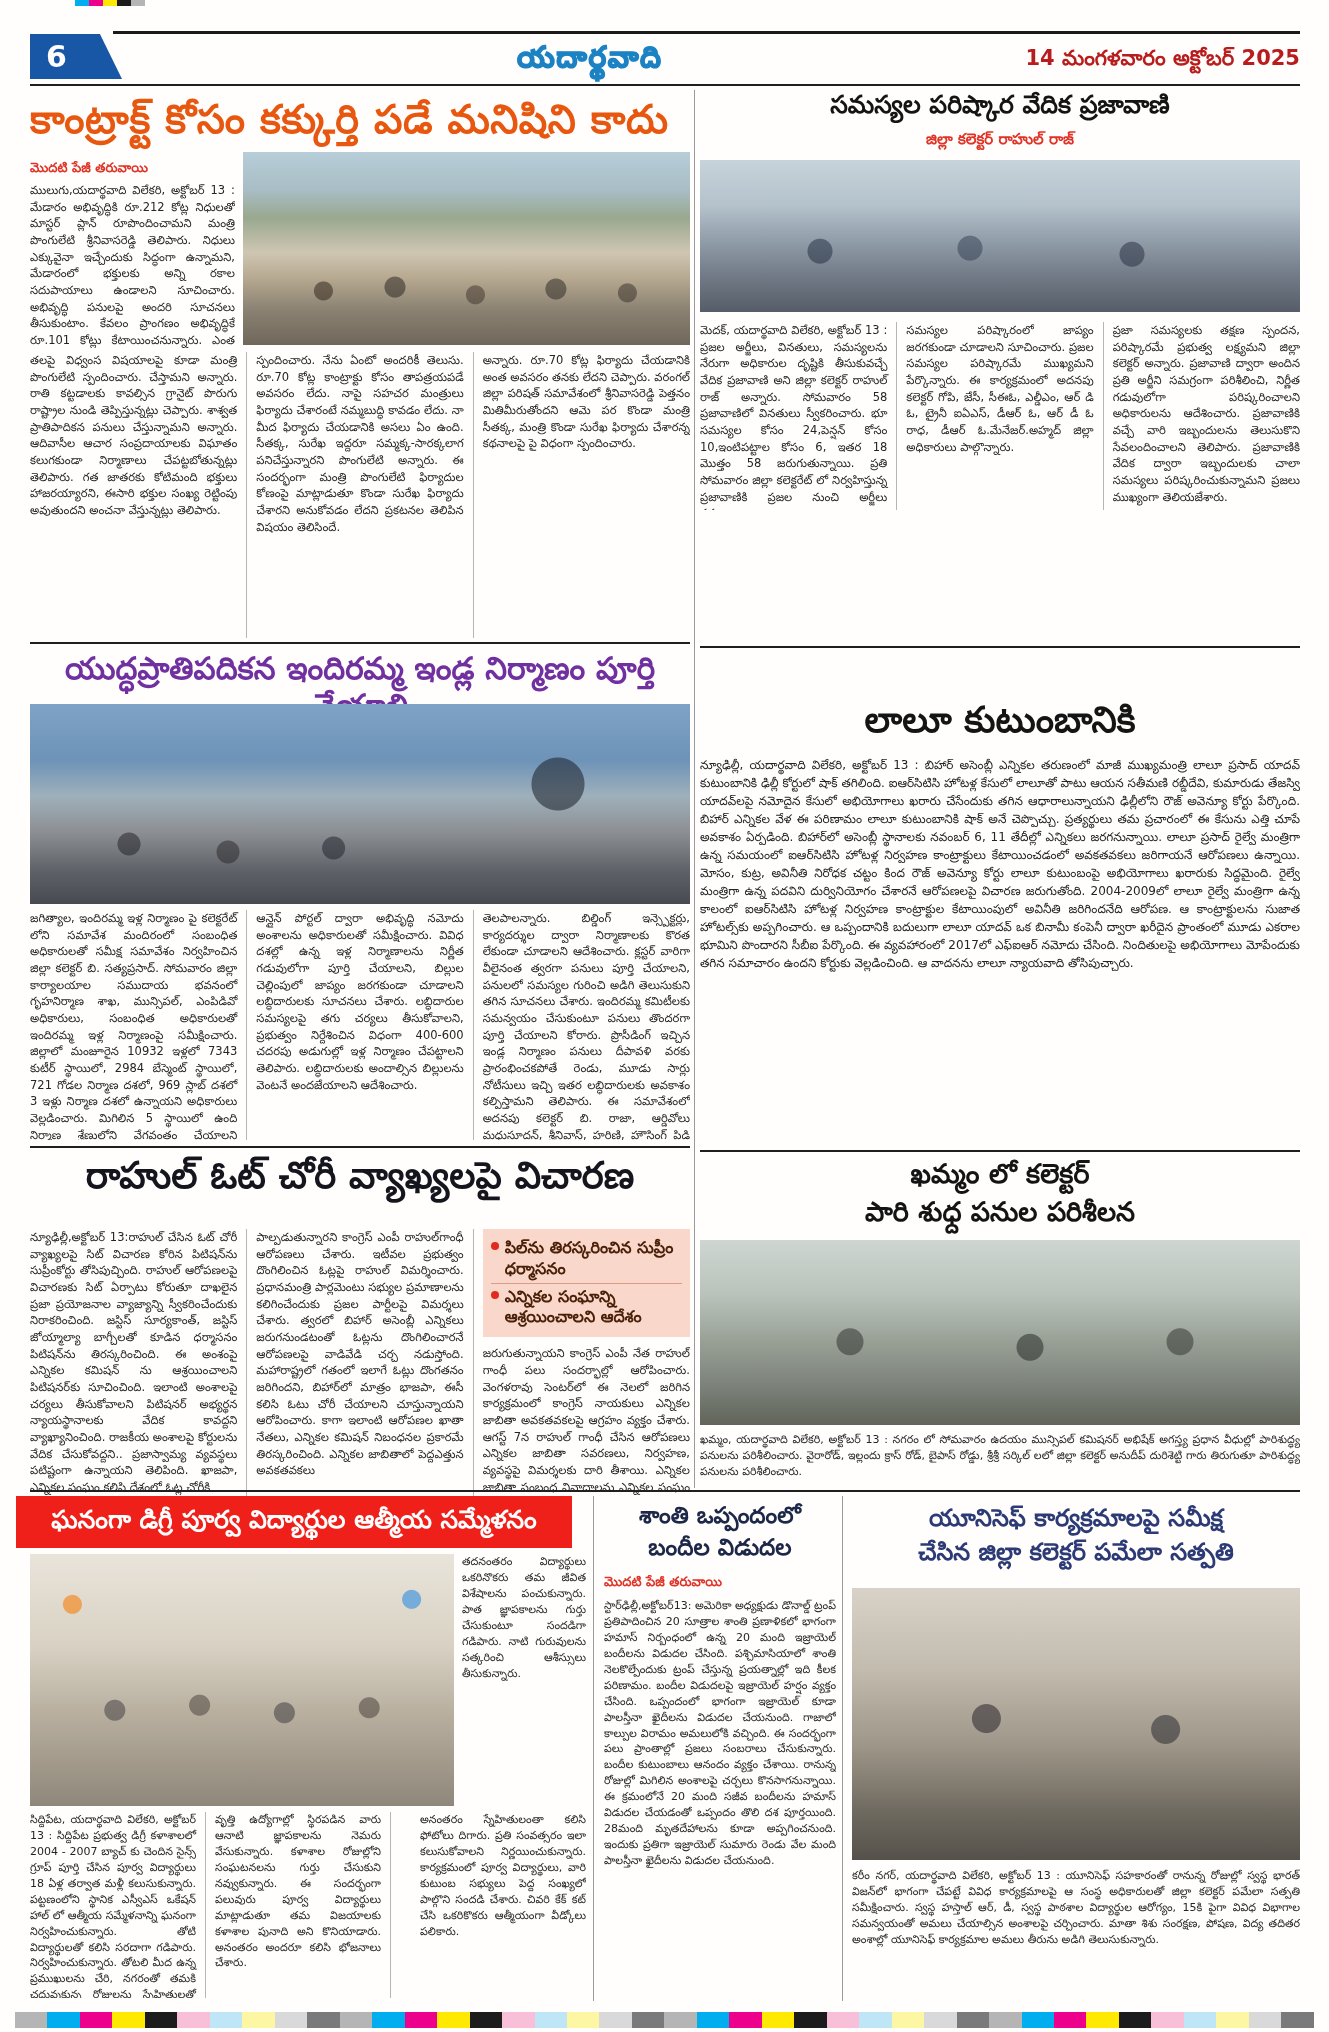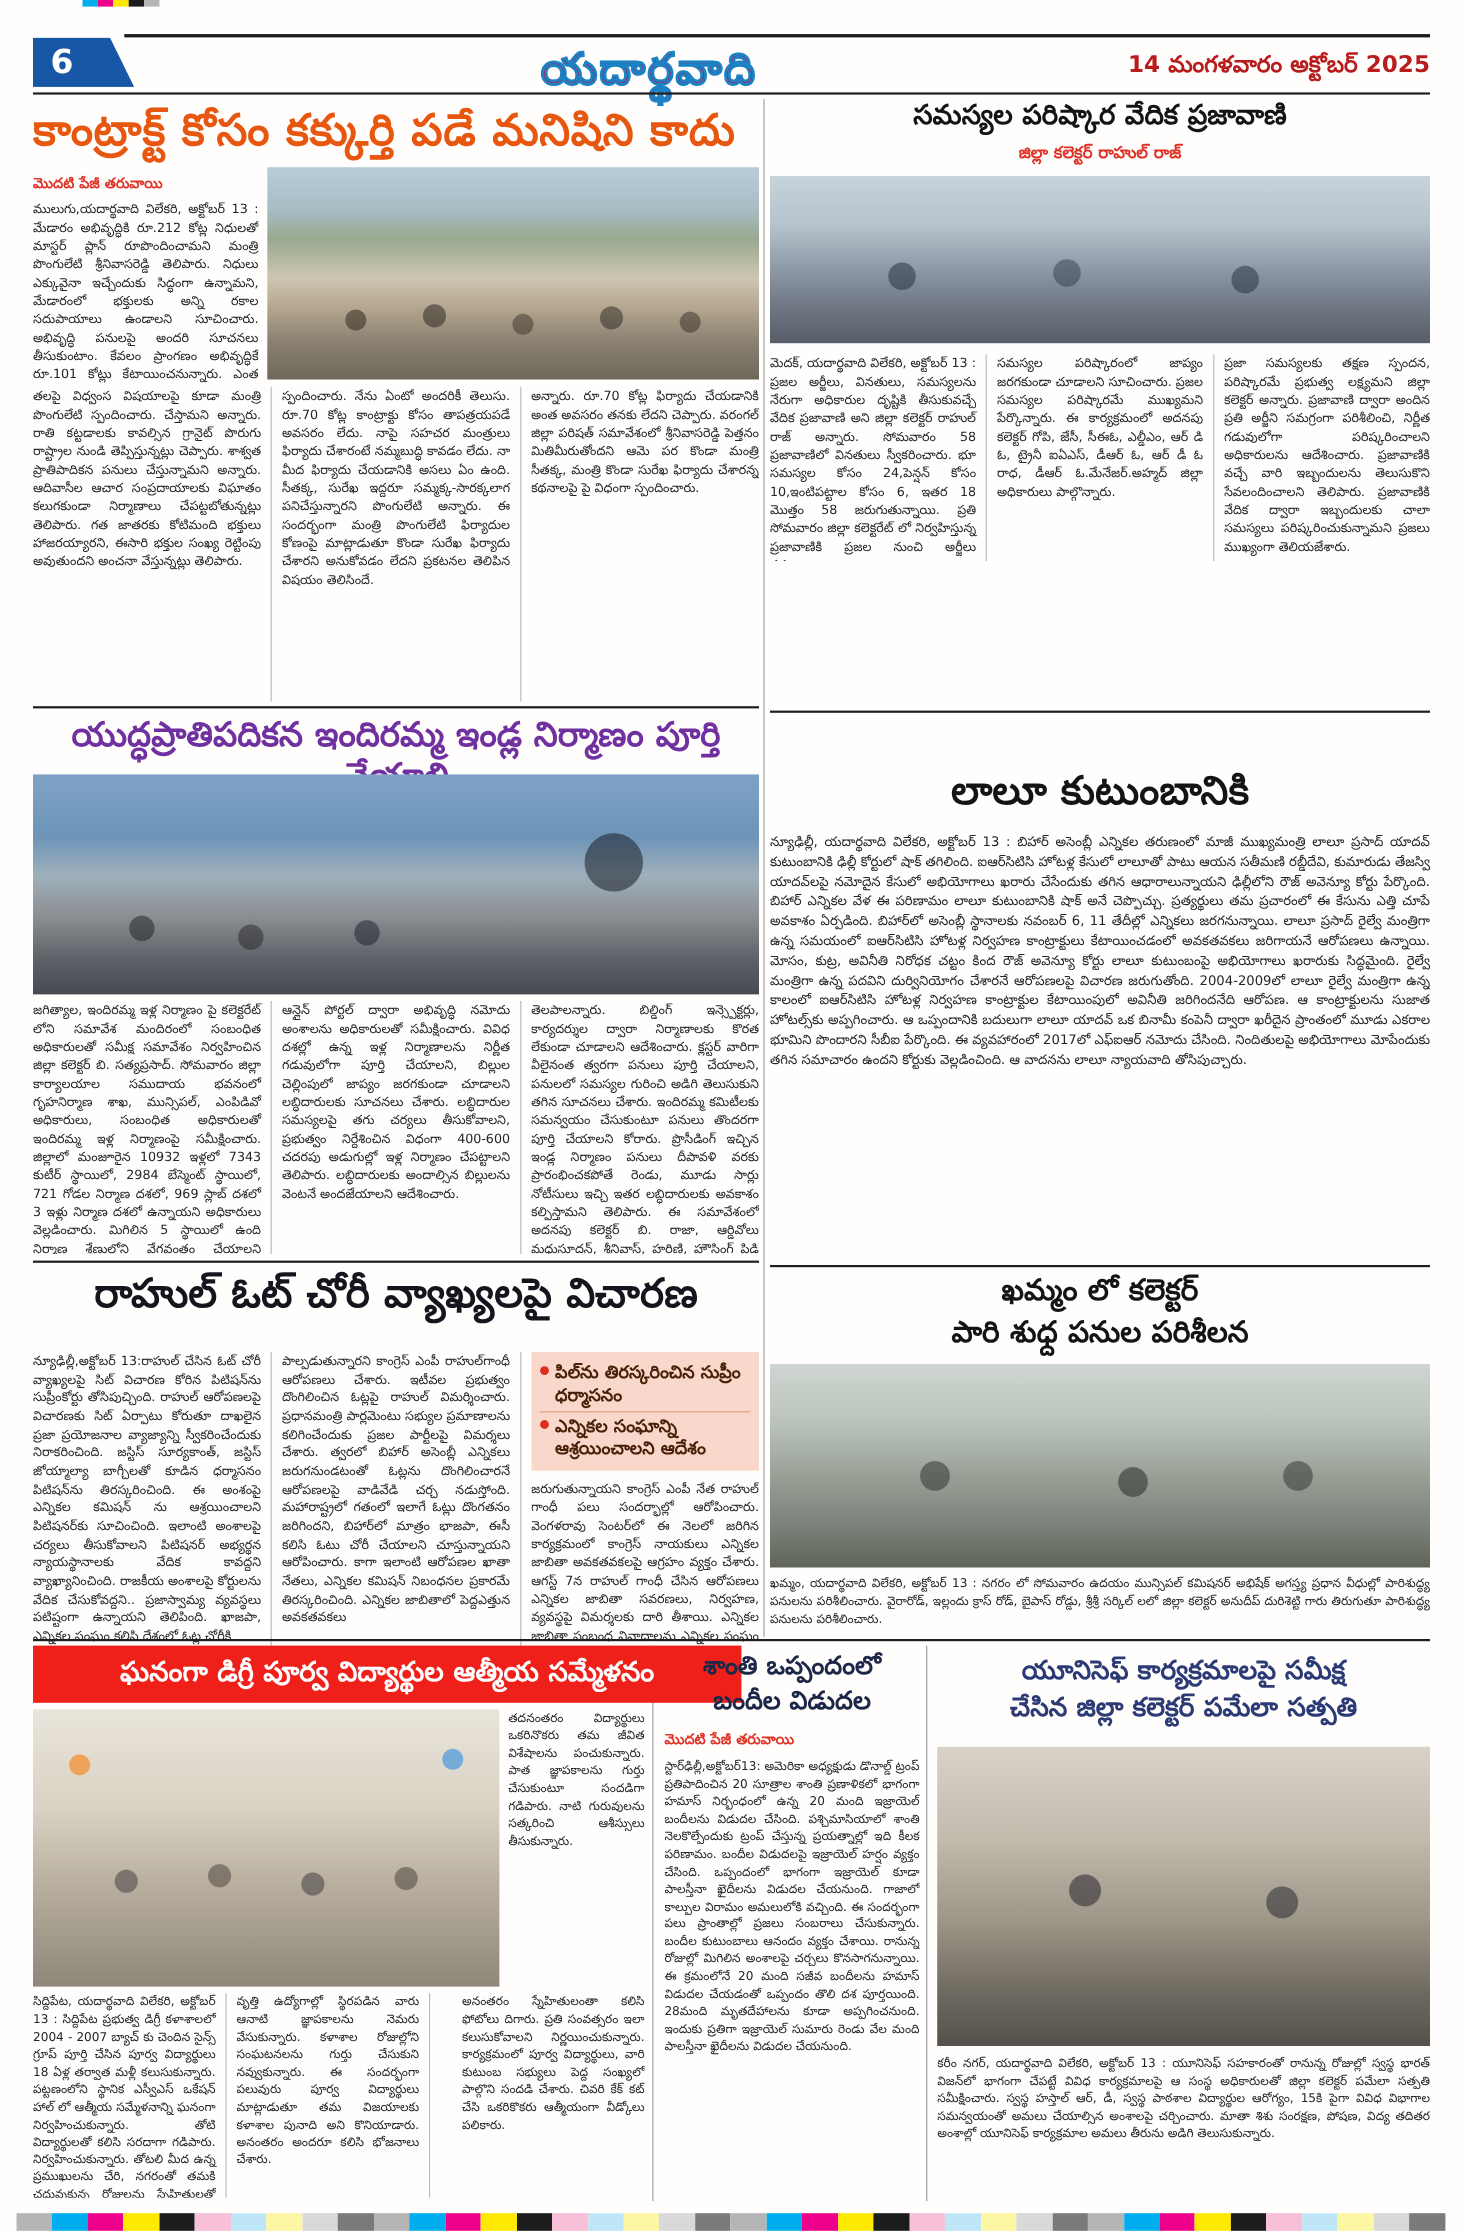--- a/index.html
+++ b/index.html
@@ -4,21 +4,21 @@
 <style>
   html,body{margin:0;padding:0;background:#e8e8e8;}
   .page{position:relative;width:1329px;height:2032px;background:#fffefd;margin:0 auto;overflow:hidden;
         font-family:"DejaVu Sans",sans-serif;color:#1f1f1f;}
   .abs{position:absolute;}
   
   .topline{background:#1a1a1a;}
   .badge{background:#1757a6;color:#fff;font-weight:bold;font-size:30px;
          clip-path:polygon(0 0,76% 0,100% 100%,0 100%);
          display:flex;align-items:center;padding-left:16px;box-sizing:border-box;}
-  .masthead{font-size:40px;font-weight:bold;color:#be185d;text-align:center;letter-spacing:2px;
+  .masthead{font-size:29px;font-weight:bold;color:#be185d;text-align:center;letter-spacing:2px;
             -webkit-text-stroke:1.4px #1b82c4;text-shadow:0 0 1px #1b82c4;}
   .eddate{font-size:21px;font-weight:bold;color:#b91c1c;text-align:right;}
   .rule{background:#1f1f1f;}
   .vdiv{background:#9a9a9a;}
   
   .hl{font-weight:800;line-height:1.18;}
   .hl-orange{color:#e8570f;font-size:40px;letter-spacing:.5px;}
   .hl-black{color:#141414;text-align:center;}
   .hl-purple{color:#7130a0;font-size:31px;text-align:center;}
   .hl-navy{color:#15151d;font-size:37px;text-align:center;}
@@ -157,21 +157,21 @@
   <div class="abs rule" style="left:700px;top:1150px;width:600px;height:2px;"></div>
   <div class="abs hl hl-black" style="left:700px;top:1158px;width:600px;font-size:27px;">ఖమ్మం లో కలెక్టర్</div>
   <div class="abs hl hl-black" style="left:700px;top:1196px;width:600px;font-size:27px;">పారి శుధ్ద పనుల పరిశీలన</div>
   <div class="abs photo ph-street" style="left:700px;top:1240px;width:600px;height:185px;"></div>
   <div class="abs btxt" style="left:700px;top:1432px;width:600px;height:56px;font-size:11px;">ఖమ్మం, యదార్థవాది విలేకరి, అక్టోబర్ 13 : నగరం లో సోమవారం ఉదయం మున్సిపల్ కమిషనర్ అభిషేక్ అగస్త్య ప్రధాన వీధుల్లో పారిశుద్ధ్య పనులను పరిశీలించారు. వైరారోడ్, ఇల్లందు క్రాస్ రోడ్, బైపాస్ రోడ్డు, శ్రీశ్రీ సర్కిల్ లలో జిల్లా కలెక్టర్ అనుదీప్ దురిశెట్టి గారు తిరుగుతూ పారిశుద్ధ్య పనులను పరిశీలించారు.</div>
 
   <div class="abs rule" style="left:30px;top:1490px;width:1270px;height:2px;"></div>
   <div class="abs vdiv" style="left:593px;top:1496px;width:1px;height:505px;"></div>
   <div class="abs vdiv" style="left:842px;top:1496px;width:1px;height:505px;"></div>
 
-  <div class="abs banner-red" style="left:30px;top:1496px;width:644px;height:52px;">ఘనంగా డిగ్రీ పూర్వ విద్యార్థుల ఆత్మీయ సమ్మేళనం</div>
+  <div class="abs banner-red" style="left:16px;top:1496px;width:556px;height:52px;">ఘనంగా డిగ్రీ పూర్వ విద్యార్థుల ఆత్మీయ సమ్మేళనం</div>
   <div class="abs photo ph-group" style="left:30px;top:1554px;width:424px;height:252px;"></div>
   <div class="abs btxt" style="left:462px;top:1554px;width:124px;height:252px;font-size:11px;">తదనంతరం విద్యార్థులు ఒకరినొకరు తమ జీవిత విశేషాలను పంచుకున్నారు. పాత జ్ఞాపకాలను గుర్తు చేసుకుంటూ సందడిగా గడిపారు. నాటి గురువులను సత్కరించి ఆశీస్సులు తీసుకున్నారు.</div>
   <div class="abs cols" style="left:30px;top:1812px;width:556px;height:186px;">
     <div class="col btxt" style="font-size:11px;">సిద్దిపేట, యదార్థవాది విలేకరి, అక్టోబర్ 13 : సిద్దిపేట ప్రభుత్వ డిగ్రీ కళాశాలలో 2004 - 2007 బ్యాచ్ కు చెందిన సైన్స్ గ్రూప్ పూర్తి చేసిన పూర్వ విద్యార్థులు 18 ఏళ్ల తర్వాత మళ్లీ కలుసుకున్నారు. పట్టణంలోని స్థానిక ఎస్వీఎస్ ఒకేషన్ హాల్ లో ఆత్మీయ సమ్మేళనాన్ని ఘనంగా నిర్వహించుకున్నారు. తోటి విద్యార్థులతో కలిసి సరదాగా గడిపారు. నిర్వహించుకున్నారు. తోటలి మీద ఉన్న ప్రముఖులను చేరి, నగరంతో తమకి చదువుకున్న రోజులను స్నేహితులతో అనుభవాలను పంచుకున్నారు.</div>
     <div class="col btxt" style="font-size:11px;">వృత్తి ఉద్యోగాల్లో స్థిరపడిన వారు ఆనాటి జ్ఞాపకాలను నెమరు వేసుకున్నారు. కళాశాల రోజుల్లోని సంఘటనలను గుర్తు చేసుకుని నవ్వుకున్నారు. ఈ సందర్భంగా పలువురు పూర్వ విద్యార్థులు మాట్లాడుతూ తమ విజయాలకు కళాశాల పునాది అని కొనియాడారు. అనంతరం అందరూ కలిసి భోజనాలు చేశారు.</div>
     <div class="col btxt" style="font-size:11px;margin-left:20px;">అనంతరం స్నేహితులంతా కలిసి ఫోటోలు దిగారు. ప్రతి సంవత్సరం ఇలా కలుసుకోవాలని నిర్ణయించుకున్నారు. కార్యక్రమంలో పూర్వ విద్యార్థులు, వారి కుటుంబ సభ్యులు పెద్ద సంఖ్యలో పాల్గొని సందడి చేశారు. చివరి కేక్ కట్ చేసి ఒకరికొకరు ఆత్మీయంగా వీడ్కోలు పలికారు.</div>
   </div>
 
   <div class="abs hl hl-bottom" style="left:604px;top:1502px;width:232px;font-size:23px;">శాంతి ఒప్పందంలో</div>
   <div class="abs hl hl-bottom" style="left:604px;top:1534px;width:232px;font-size:23px;">బందీల విడుదల</div>

